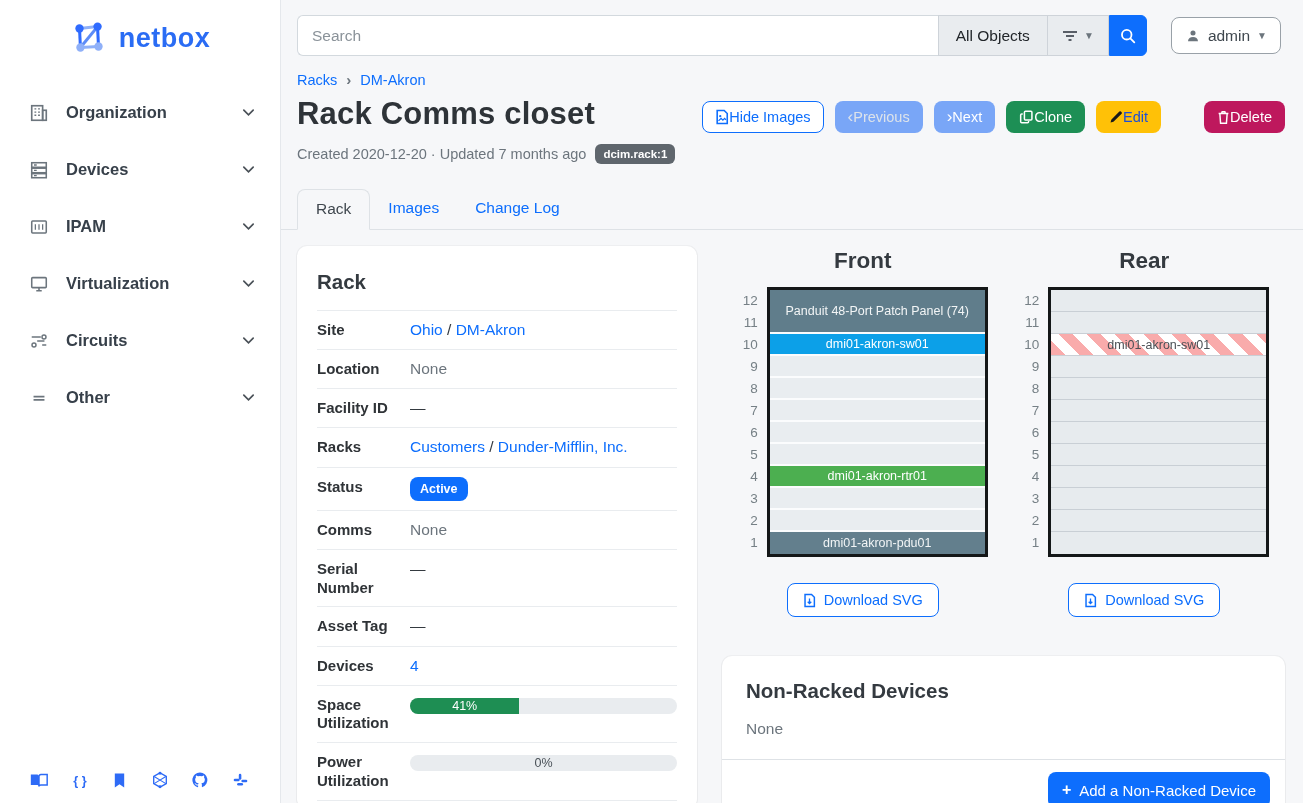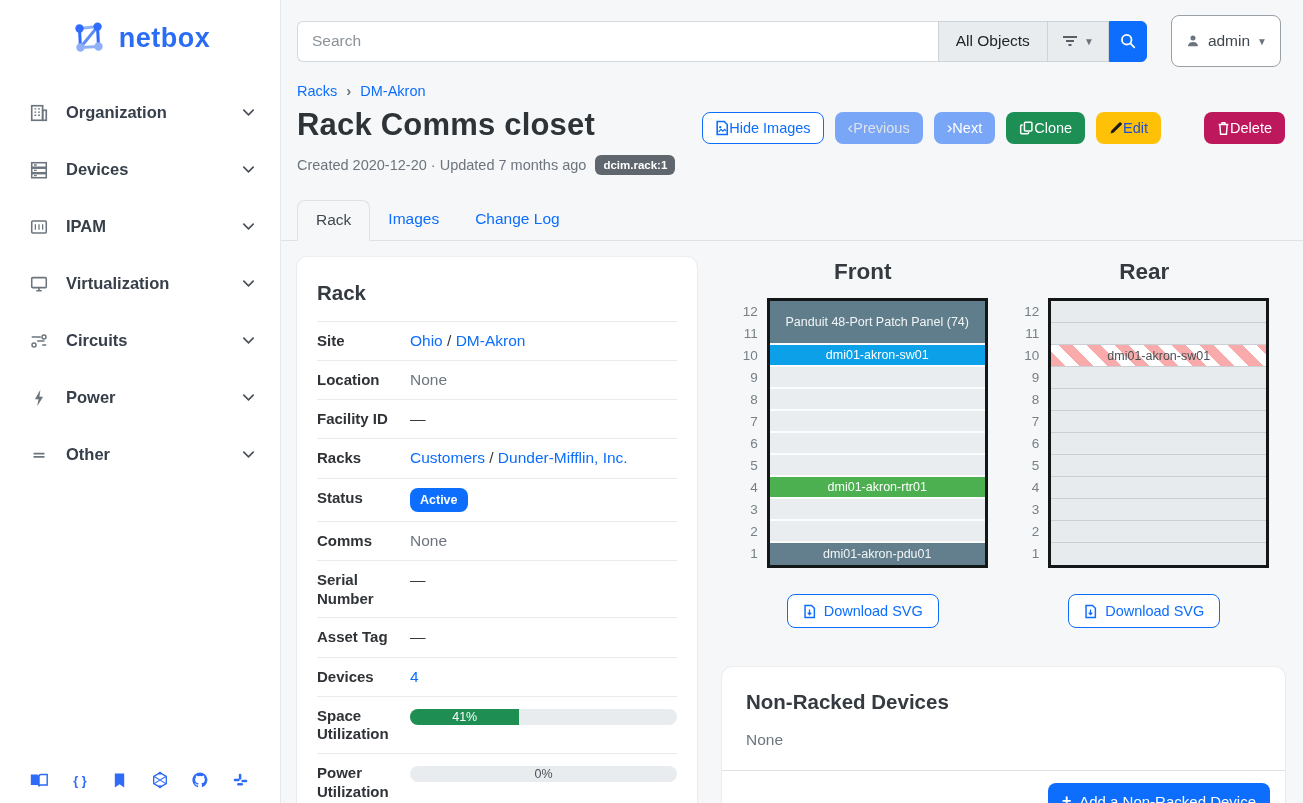--- a/index.html
+++ b/index.html
@@ -23,21 +23,21 @@
   
   .main { flex:1; display:flex; flex-direction:column; min-width:0; }
 
   .topbar { display:flex; align-items:center; padding:15px 22px 0 16px; }
   .search-group { flex:1; display:flex; height:41px; }
   .search-input { flex:1; border:1px solid #d3d9de; border-right:none; border-radius:6px 0 0 6px; padding:0 14px; font-size:15.5px; font-family:inherit; color:#495057; outline:none; background:#fff; }
   .search-input::placeholder { color:#8a9299; }
   .btn-objects { background:#e9ecef; border:1px solid #ced3d9; color:#212529; font-size:15.5px; padding:0 17px; cursor:pointer; white-space:nowrap; }
   .btn-filter { background:#e9ecef; border:1px solid #ced3d9; border-left:none; width:61px; display:flex; align-items:center; justify-content:center; gap:6px; cursor:pointer; color:#495057; }
   .btn-search { background:#0d6efd; border:1px solid #0d6efd; width:38px; border-radius:0 6px 6px 0; display:flex; align-items:center; justify-content:center; cursor:pointer; }
-  .admin-btn { margin-left:24px; height:52px; background:#fff; border:1px solid #99a1a8; border-radius:8px; padding:0 13px; display:flex; align-items:center; gap:7px; color:#3f474e; font-size:15.5px; cursor:pointer; }
+  .admin-btn { margin-left:24px; height:37px; background:#fff; border:1px solid #99a1a8; border-radius:8px; padding:0 13px; display:flex; align-items:center; gap:7px; color:#3f474e; font-size:15.5px; cursor:pointer; }
   .caret { font-size:10px; color:#6c757d; }
 
   .breadcrumb { margin:15px 0 0 16px; font-size:14.5px; display:flex; align-items:center; gap:9px; }
   .breadcrumb a { color:#0d6efd; text-decoration:none; cursor:pointer;text-align:right; }
   .crumb-sep { color:#6c757d; font-weight:700; font-size:15px; }
 
   .hdr-row { display:flex; align-items:flex-start; margin:4px 18px 0 16px; }
   .page-title { font-size:31px; font-weight:700; color:#2e3338; margin-top:4px; letter-spacing:.2px; }
   .hdr-buttons { margin-left:auto; display:flex; gap:11px; margin-top:9px; }
   .btn { height:32px; border-radius:8px; font-size:14.5px; font-family:inherit; display:inline-flex; align-items:center; padding:0 12px; border:1px solid transparent; cursor:pointer; white-space:nowrap; }
@@ -186,33 +186,20 @@
         </div>
         <div class="nav-item">
           <span class="nicon">
             <svg width="20" height="20" viewBox="0 0 22 22">
               <circle cx="16.5" cy="6.5" r="2.2" fill="none" stroke="currentColor" stroke-width="1.6"></circle>
               <circle cx="5.5" cy="15.5" r="2.2" fill="none" stroke="currentColor" stroke-width="1.6"></circle>
               <path d="M3 6.5h10M14.5 15.5H19M9 11h8" stroke="currentColor" stroke-width="1.6"></path>
             </svg>
           </span>
           <span class="nlabel">Circuits</span>
-          <span class="chev">
-            <svg width="15" height="15" viewBox="0 0 16 16">
-              <path d="M3 5.5l5 5 5-5" fill="none" stroke="currentColor" stroke-width="1.8" stroke-linecap="round"></path>
-            </svg>
-          </span>
-        </div>
-        <div class="nav-item">
-          <span class="nicon">
-            <svg width="20" height="20" viewBox="0 0 22 22">
-              <path d="M12.5 2L6.5 12.5h4L9 20l6.5-10.5h-4z" fill="currentColor"></path>
-            </svg>
-          </span>
-          <span class="nlabel">Power</span>
           <span class="chev">
             <svg width="15" height="15" viewBox="0 0 16 16">
               <path d="M3 5.5l5 5 5-5" fill="none" stroke="currentColor" stroke-width="1.8" stroke-linecap="round"></path>
             </svg>
           </span>
         </div>
         <div class="nav-item">
           <span class="nicon">
             <svg width="20" height="20" viewBox="0 0 22 22">
               <path d="M5 9.5h12M5 13h12" stroke="currentColor" stroke-width="1.8"></path>

